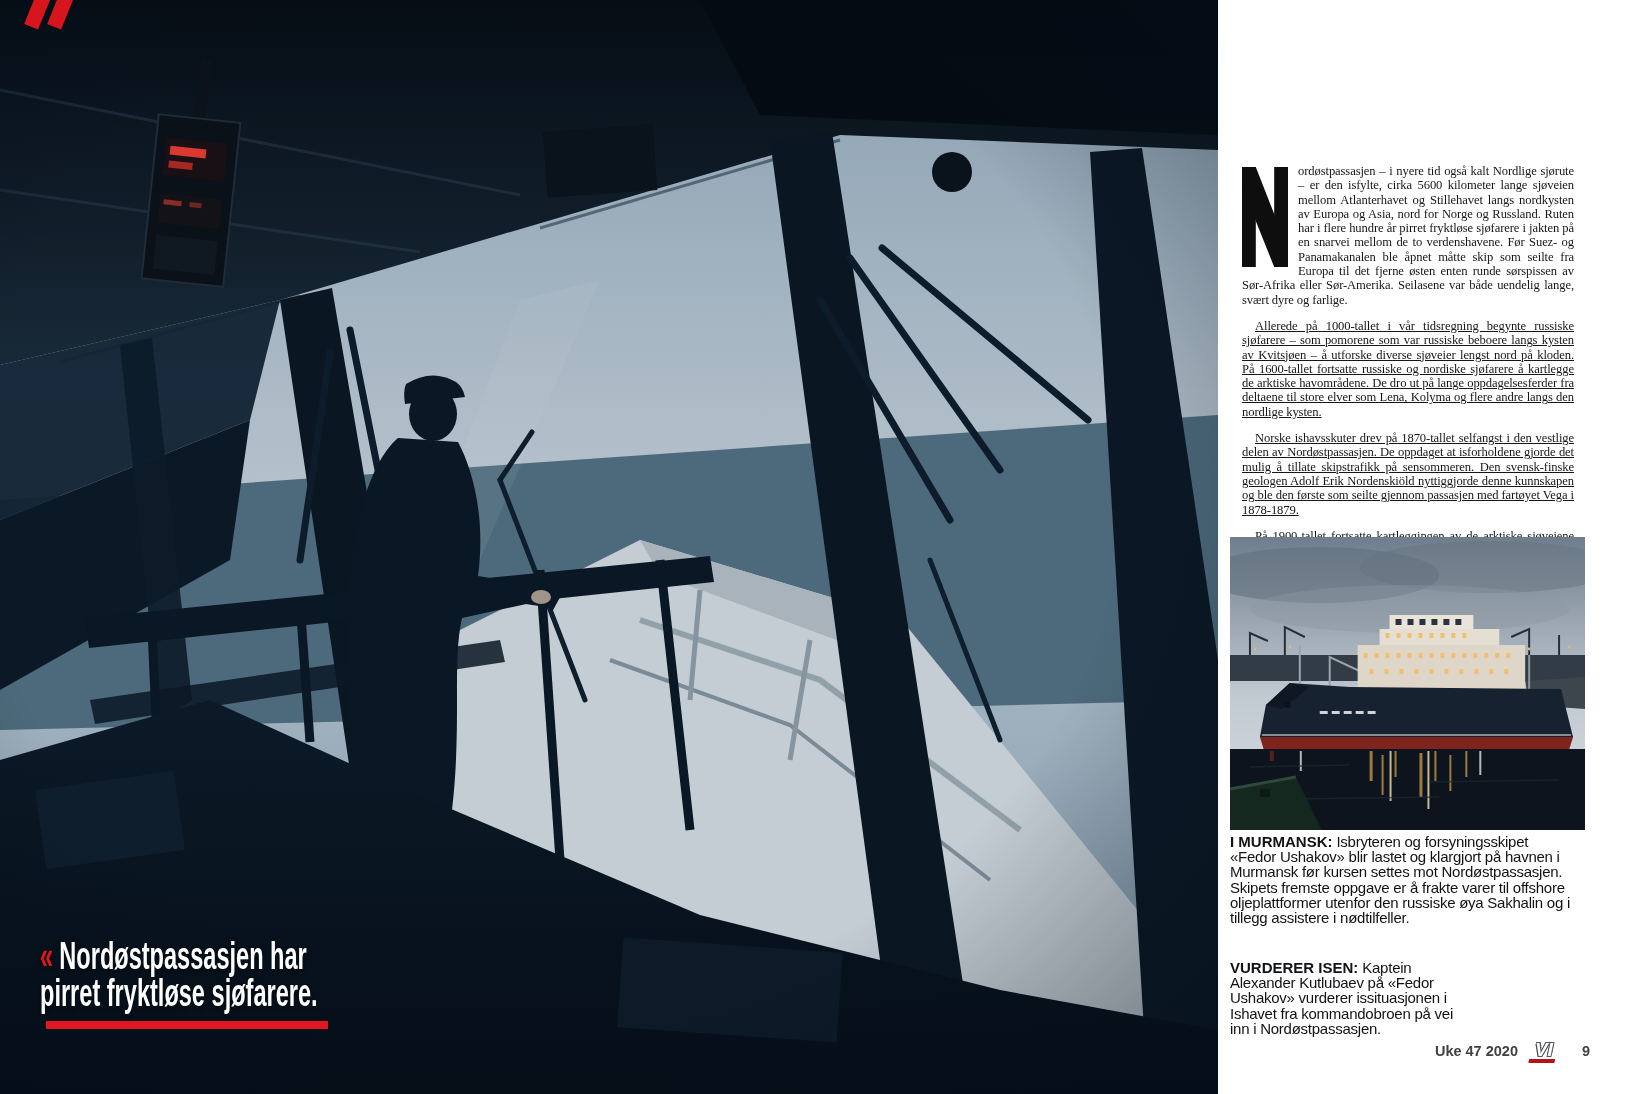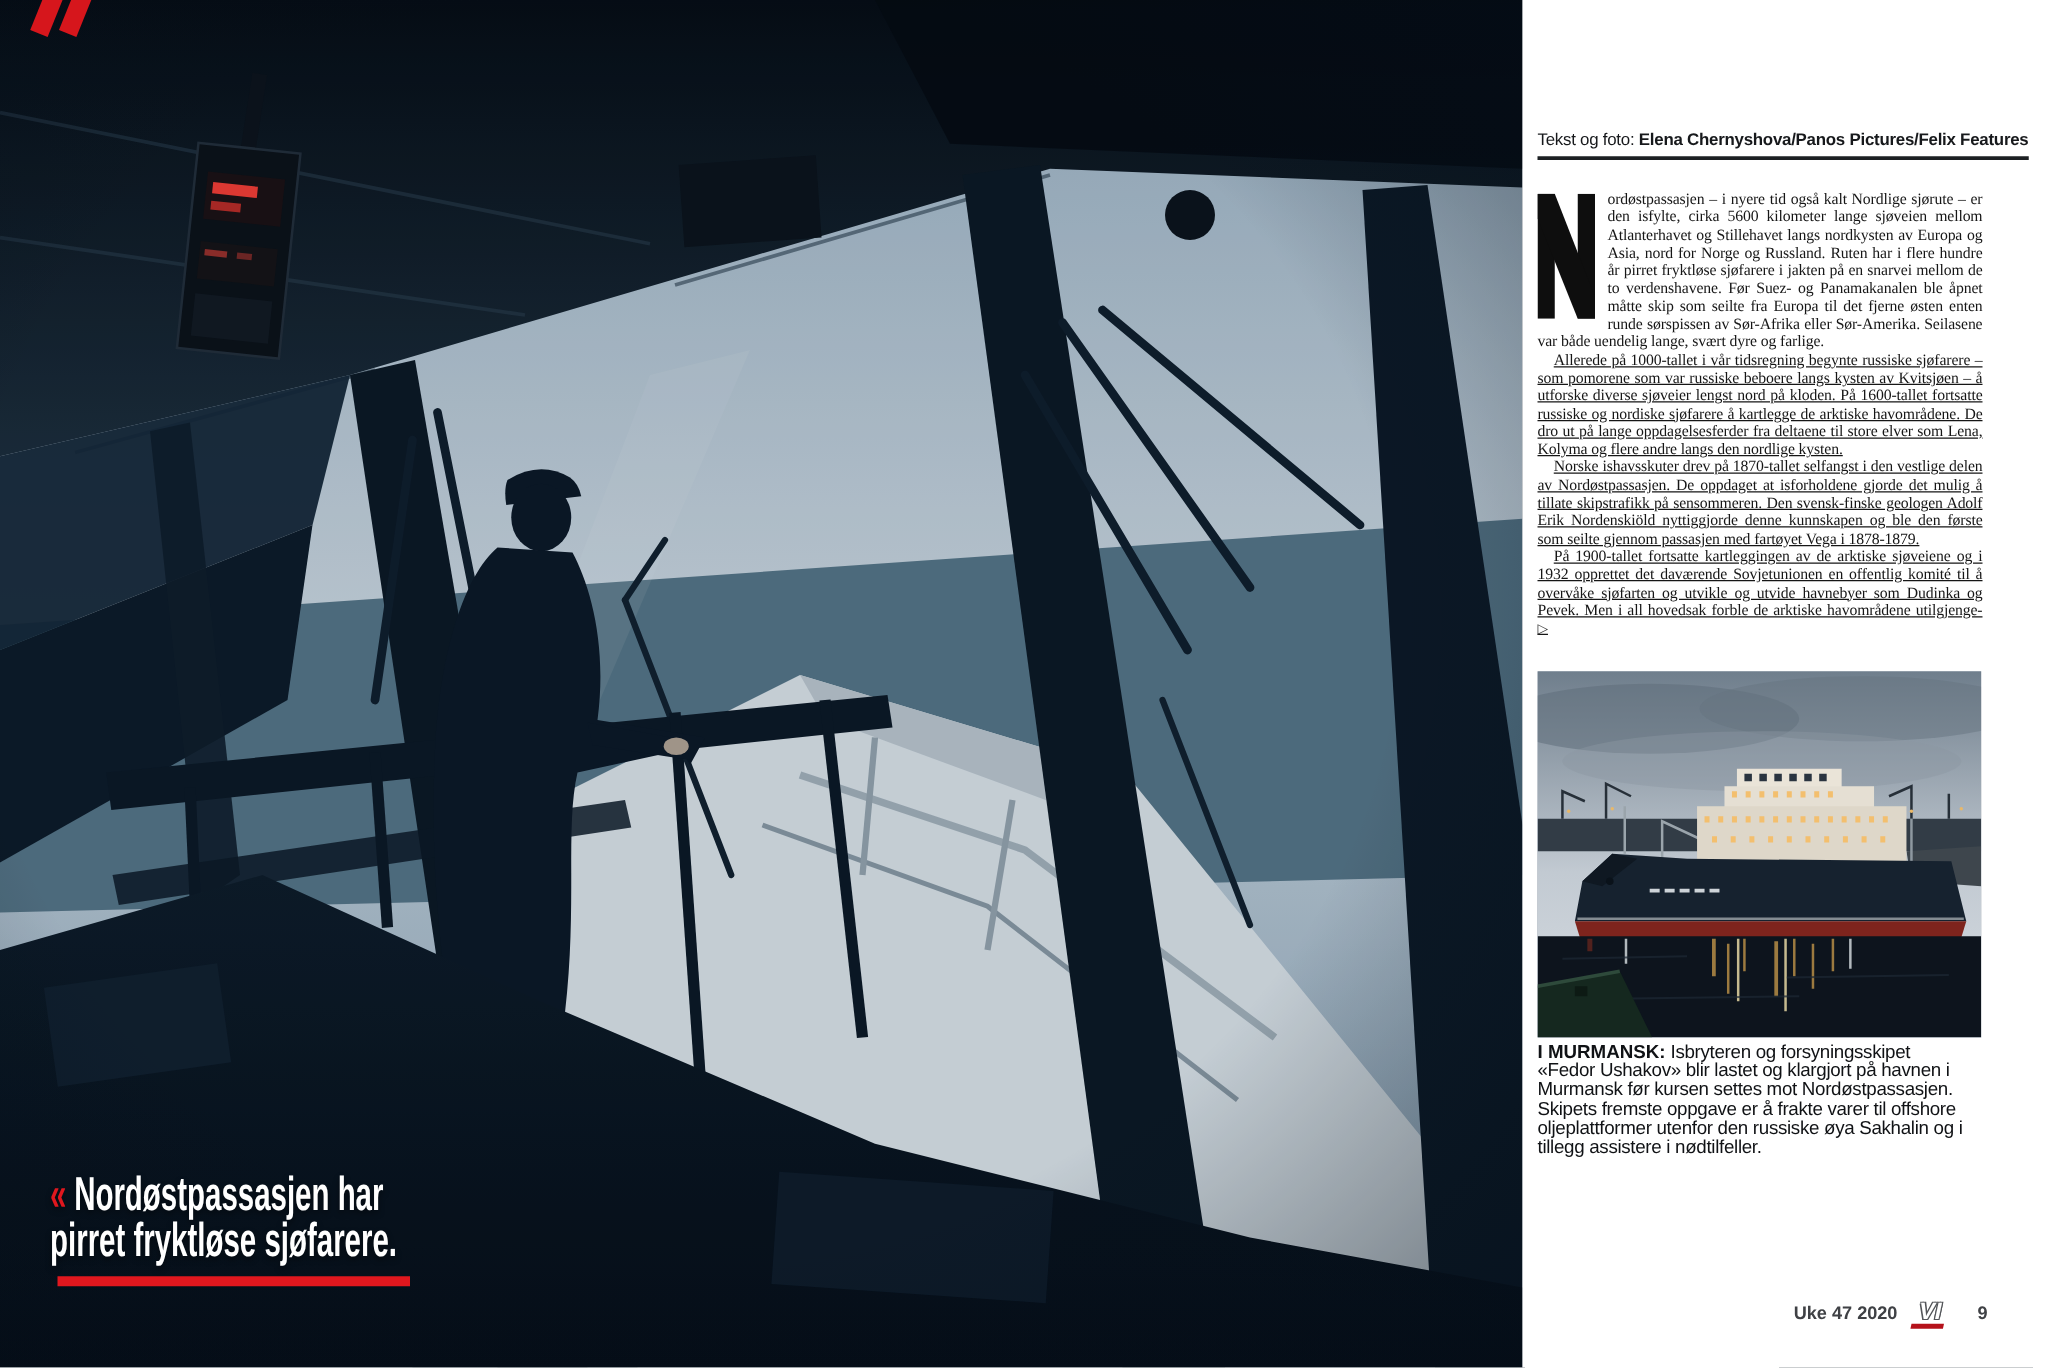--- a/index.html
+++ b/index.html
@@ -19,21 +19,21 @@
   .pullquote .q-mark{color:#e0171e;padding-right:10px;}
   .q-underline{position:absolute;left:46px;top:1021px;width:282px;height:8px;background:#e0171e;}
   
   .right-page{position:absolute;left:1218px;top:0;width:420px;height:1094px;background:#fff;color:#141414;}
   .byline{position:absolute;left:12px;top:104px;font-size:13.5px;letter-spacing:-.2px;
           display:inline-block;border-bottom:3px solid #1d2023;padding-bottom:6px;color:#17191c;}
   .byline b{font-weight:bold;}
   .article{position:absolute;left:12px;top:152px;width:356px;
            font-family:"Liberation Serif",serif;font-size:12.6px;line-height:14.3px;
            text-align:justify;letter-spacing:-.1px;color:#161616;}
-  .article p{margin:0;}
+  .article p{margin:12px;}
   .article p.indent{text-indent:13px;text-decoration:underline;}
   .dropcap-box{float:left;width:46px;height:100px;margin:3px 10px 0 0;}
   .cont-mark{font-size:11px;color:#3a3a3a;}
   
   .ship-photo{position:absolute;left:12px;top:537px;width:355px;height:293px;overflow:hidden;background:#8b98a5;}
   .ship-photo svg{display:block;width:100%;height:100%;}
   
   .caption{position:absolute;font-size:15px;line-height:15.2px;letter-spacing:-.25px;color:#101215;margin:0;}
   .caption b{font-weight:bold;letter-spacing:0;}
   .cap-murmansk{left:12px;top:834px;width:345px;}
@@ -154,21 +154,20 @@
     <div class="corner-mark m2"></div>
 
     <div class="pullquote"><span class="q-mark">«</span><span>Nordøstpassasjen har</span><br>
       <span>pirret fryktløse sjøfarere.</span>
     </div>
     <div class="q-underline"></div>
   </div>
 
   <div class="right-page">
 
-    <div class="byline"><span>Tekst og foto: </span><b>Elena Chernyshova/Panos Pictures/Felix Features</b></div>
 
     <div class="article">
       <p>
         <span class="dropcap-box">
           <svg viewBox="0 0 40 102" width="46" height="100" preserveAspectRatio="none">
             <g fill="#0e0e0e">
               <rect x="0" y="0" width="12" height="102"></rect>
               <rect x="28" y="0" width="12" height="102"></rect>
               <polygon points="0,0 12,0 40,84 40,102 28,102 0,20"></polygon>
             </g>
@@ -297,20 +296,21 @@
         </g>
 
         <polygon points="0,252 66,240 92,293 0,293" fill="#15281f"></polygon>
         <line x1="0" y1="252" x2="66" y2="240" stroke="#2e4a3b" stroke-width="3"></line>
         <rect x="30" y="252" width="10" height="8" fill="#0d1a14"></rect>
       </svg>
     </div>
 
     <p class="caption cap-murmansk"><b>I MURMANSK:</b><span> Isbryteren og forsyningsskipet «Fedor Ushakov» blir lastet og klargjort på havnen i Murmansk før kursen settes mot Nordøstpassasjen. Skipets fremste oppgave er å frakte varer til offshore oljeplattformer utenfor den russiske øya Sakhalin og i tillegg assistere i nødtilfeller.</span></p>
 
+    <p class="caption cap-vurderer"><b>VURDERER ISEN:</b><span> Kaptein Alexander Kutlubaev på «Fedor Ushakov» vurderer issituasjonen i Ishavet fra kommandobroen på vei inn i Nordøstpassasjen.</span></p>
 
     <div class="footer">
       <span>Uke 47 2020</span>
       <span class="vi-logo">VI</span>
       <span class="page-num">9</span>
     </div>
 
   </div>
 </div>
 

